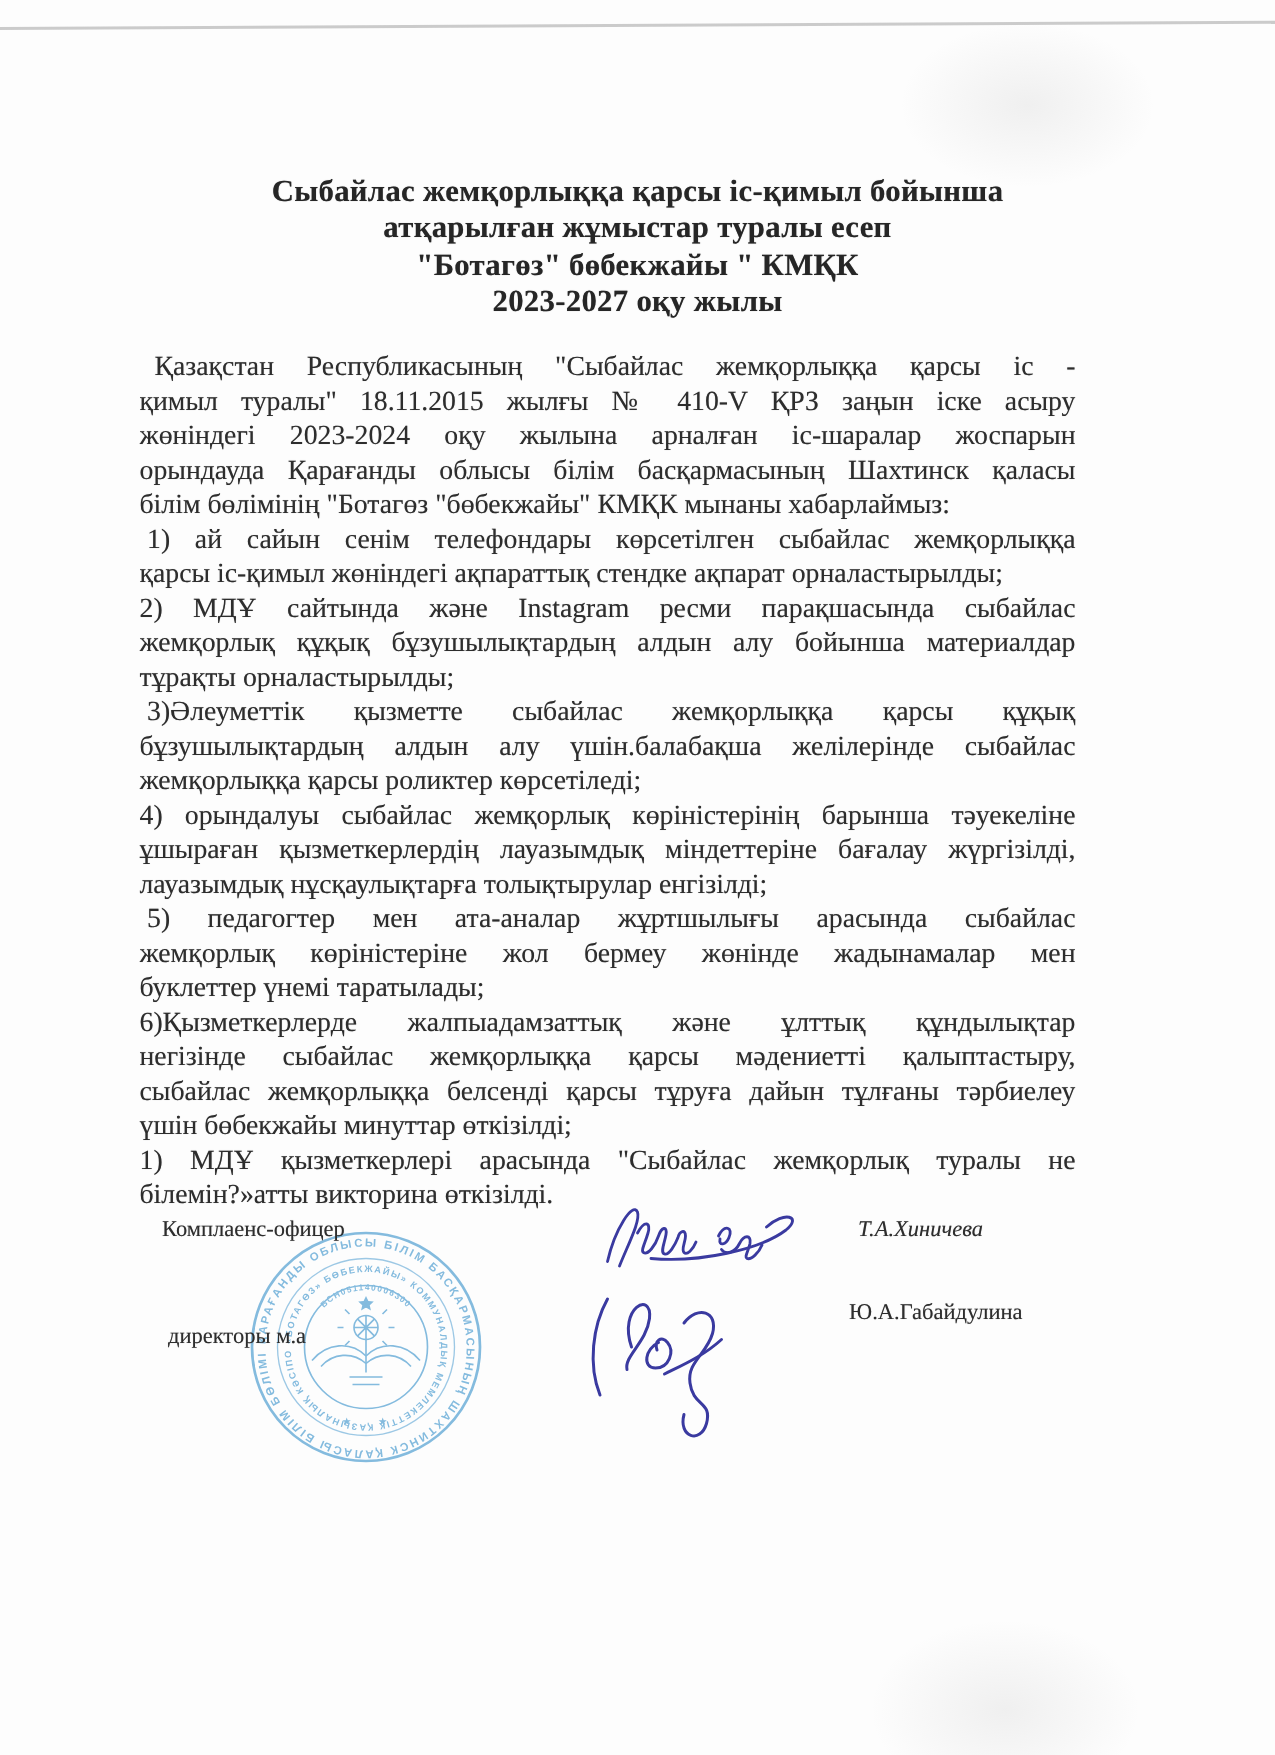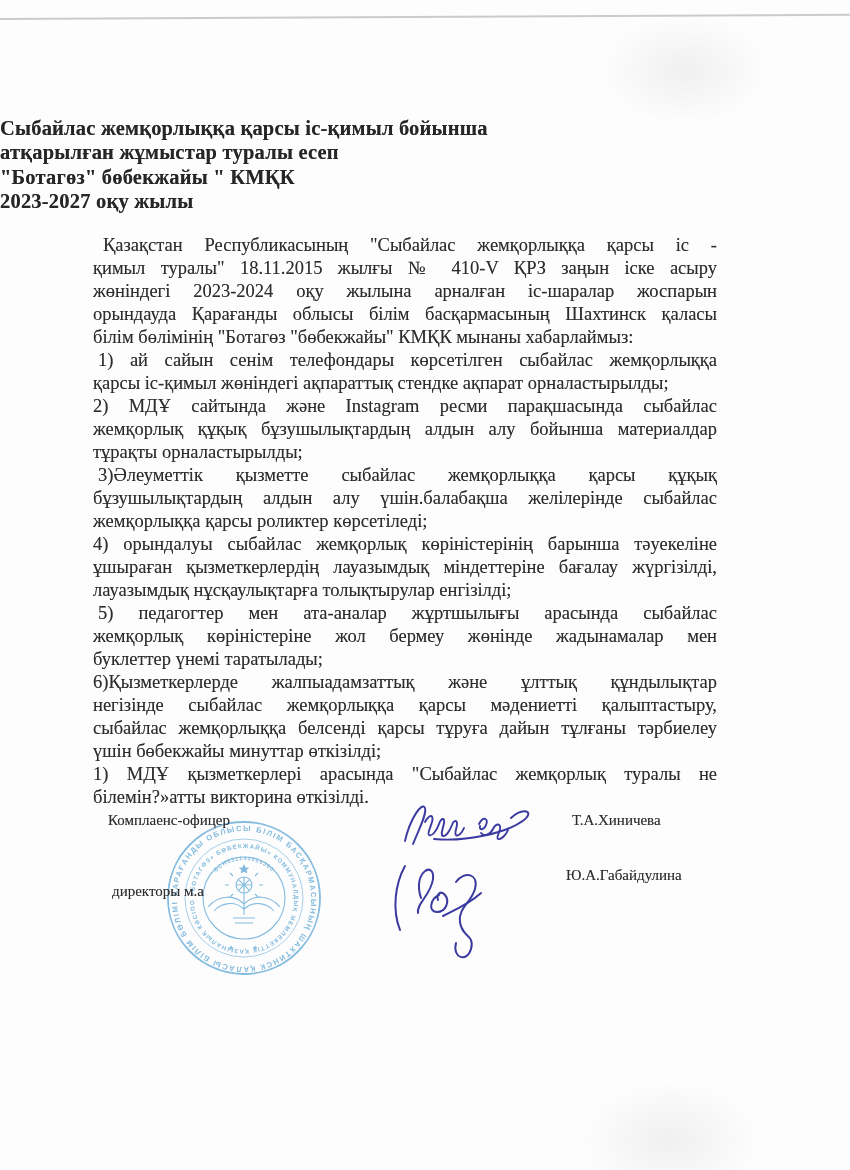--- a/index.html
+++ b/index.html
@@ -8,21 +8,21 @@
     background:#fdfdfd; overflow:hidden;
     font-family:"Liberation Serif", serif; color:#2d2d2d;
   }
   .top-rule {
     position:absolute; top:18px; left:0; width:852px; height:1.6px;
     background:#c2c2c2; opacity:.85;
     transform:rotate(-0.28deg); transform-origin:left center;
   }
   .title {
     position:absolute; top:116px; left:0; width:850px; z-index:2;
-    font-weight:bold; font-size:20.5px; line-height:24.4px;
+    text-align:center; font-weight:bold; font-size:20.5px; line-height:24.4px;
     letter-spacing:.2px; color:#262626;
     text-shadow:0 0 .5px rgba(40,40,40,.55);
   }
   .body-text {
     position:absolute; top:234px; left:93px; width:624px; z-index:2;
     font-size:18.5px; line-height:23px; text-align:justify;
     text-shadow:0 0 .5px rgba(45,45,45,.45);
   }
   .bl { height:23px; overflow:hidden; }
   .j  { text-align-last:justify; }
@@ -138,17 +138,17 @@
     <g stroke="#3a3aa0" stroke-width="2" fill="none" stroke-linecap="round">
       <path d="M22,16 C12,34 9,60 17,80"></path>
       <path d="M38,48 C29,22 52,10 50,29 C48,45 33,54 35,63"></path>
       <path d="M56,45 c-9,4 -11,17 -2,17 c9,0 13,-11 8,-17 c-4,-5 -9,-1 -7,5"></path>
       <path d="M73,32 C82,20 96,24 92,39 C88,53 75,58 77,72 C79,88 92,84 88,99 C84,113 69,108 73,93"></path>
       <path d="M60,66 C72,60 86,54 98,43"></path>
     </g>
   </svg>
 
   <div class="sig-label" style="left:108px; top:812px;">Комплаенс-офицер</div>
-  <div class="sig-label" style="left:572px; top:812px;">Т.А.Хиничева</div>
+  <div class="sig-label" style="left:572px; top:812px;font-style:italic;">Т.А.Хиничева</div>
   <div class="sig-label" style="left:112px; top:883px;text-align:center;">директоры м.а</div>
   <div class="sig-label" style="left:566px; top:867px;">Ю.А.Габайдулина</div>
 
 </div>
 
 </body></html>

